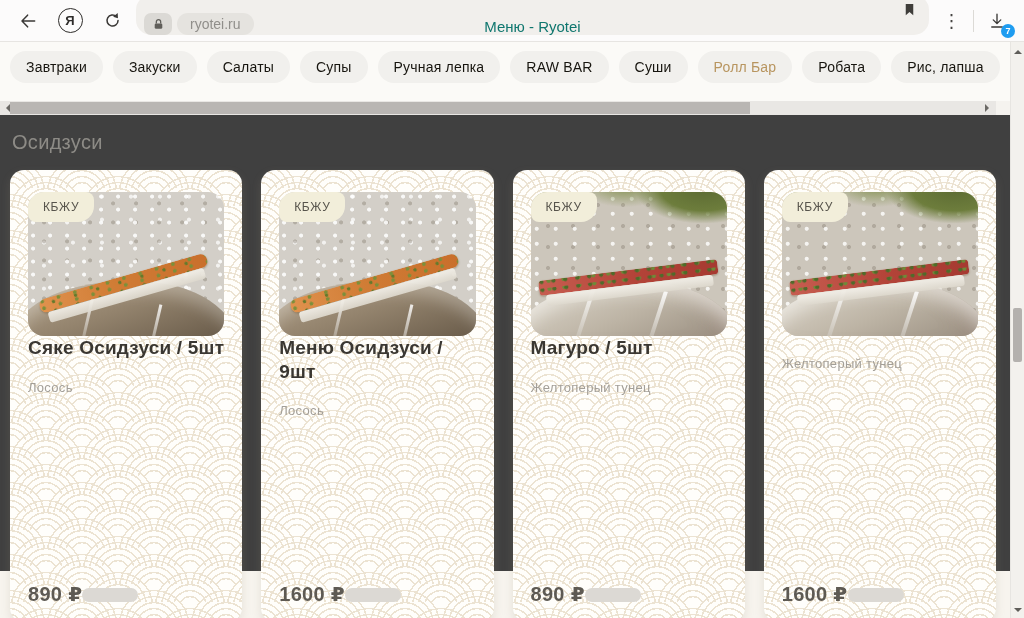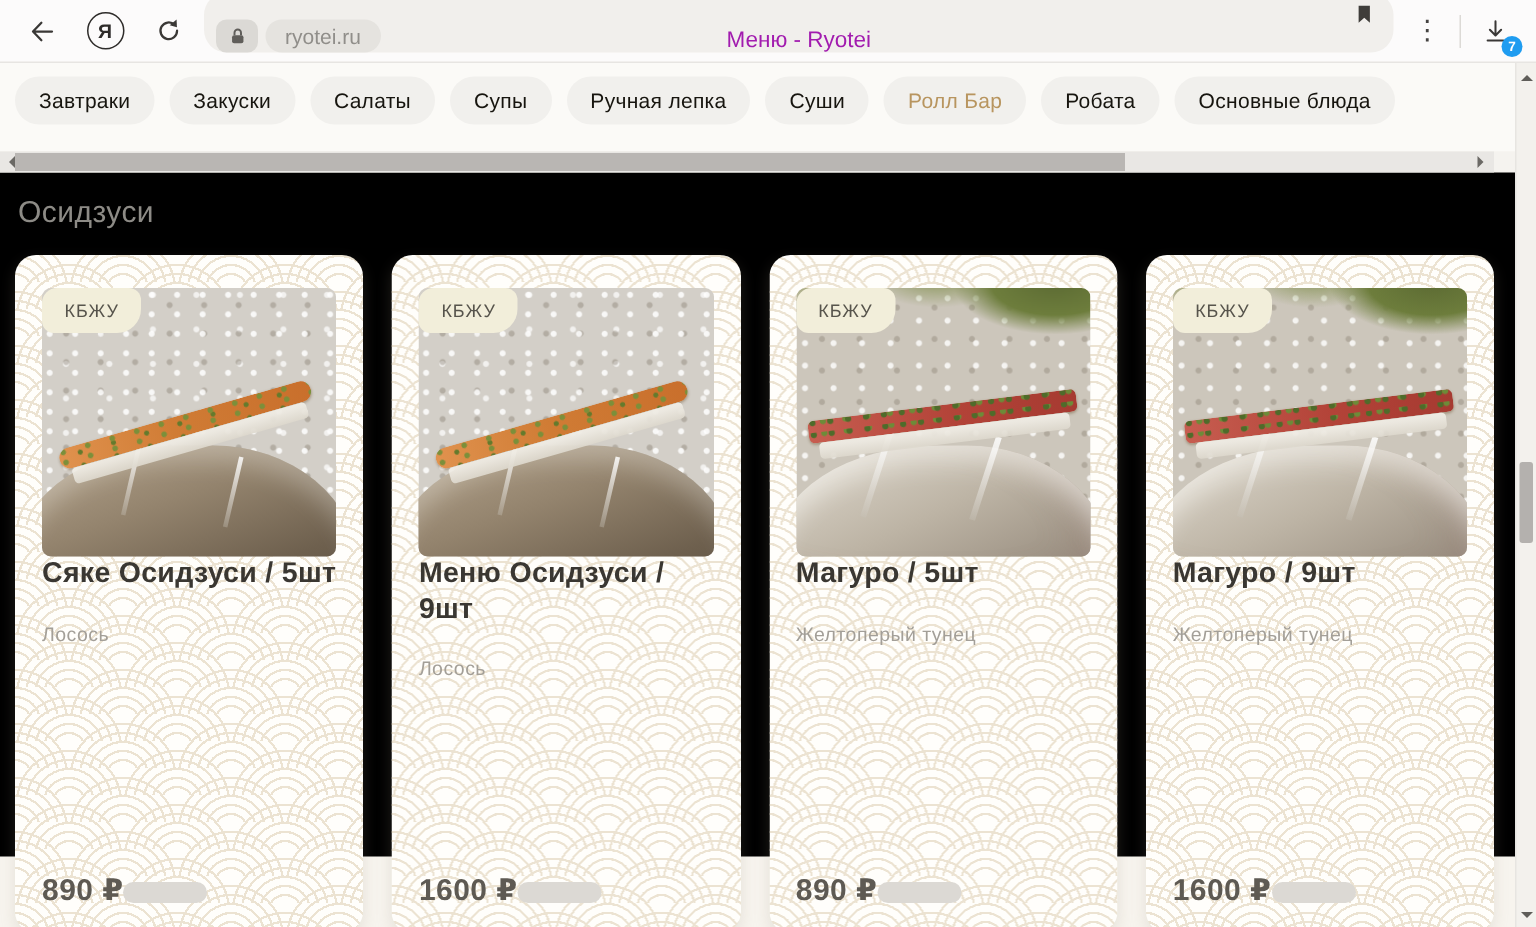--- a/index.html
+++ b/index.html
@@ -15,21 +15,21 @@
                    display:flex; align-items:center; justify-content:center;
                    font-size:13px; font-weight:700; color:#2e2c2a; }
   .spacer8 { width:10px; flex:0 0 auto; }
 
   .addressbar { flex:1 1 auto; height:40px; background:#f1efec; border-radius:15px;
                 display:flex; align-items:flex-end; position:relative; padding:0 8px; margin:0 10px 11px 8px; min-width:0; }
   .lock-chip { width:28px; height:22px; border-radius:7px; background:#dbd9d5;
                display:flex; align-items:center; justify-content:center; flex:0 0 auto; }
   .domain-chip { margin-left:5px; padding:3px 13px; border-radius:12px; background:#e5e3df;
                  color:#908e8a; font-size:14px; flex:0 0 auto; }
-  .page-title { position:absolute; left:0; right:0; text-align:center; font-size:15px; color:#a21caf; }
+  .page-title { position:absolute; left:0; right:0; text-align:center; font-size:15px; color:#0f766e; }
   .bookmark-btn { position:absolute; right:12px; top:5px; }
 
   .kebab { font-size:18px; color:#454341; width:26px; text-align:center; letter-spacing:1px; }
   .chrome-divider { width:1px; height:22px; background:#dcdad6; margin:0 8px; }
   .download-wrap { position:relative; width:30px; height:30px; display:flex; align-items:center; justify-content:center; }
   .dl-badge { position:absolute; right:-3px; bottom:-2px; width:14px; height:14px; border-radius:50%;
               background:#1f9cf0; color:#fff; font-size:9px; font-weight:700;
               display:flex; align-items:center; justify-content:center; }
 
   
@@ -40,33 +40,33 @@
 
   
   .hscroll-row { display:flex; height:14px; background:#f5f3ef; }
   .hscroll { position:relative; flex:0 0 996px; background:#e9e7e4; }
   .hthumb { position:absolute; left:10px; top:1px; height:12px; width:740px; background:#b9b6b3; }
   .tri { width:0; height:0; position:absolute; }
   .tri-left  { left:2px; top:3px;  border:4px solid transparent; border-right-color:#6b6965; }
   .tri-right { right:3px; top:3px; border:4px solid transparent; border-left-color:#6b6965; }
 
   
-  .content { padding:14px 10px 0; background:#000000; height:456px; }
+  .content { padding:14px 10px 0; background:#404040; height:456px; }
   .heading { font-size:20px; color:#8d8b86; font-weight:500; letter-spacing:.3px; margin:2px 0 16px 2px; }
 
   .grid { display:grid; grid-template-columns:repeat(4,1fr); gap:19px; width:986px; }
   .card { border-radius:14px; height:452px; padding:22px 18px 16px; display:flex; flex-direction:column;
           box-shadow:0 4px 10px rgba(160,150,130,.20); position:relative;
           background-color:#fffefb;
           background-image:
             radial-gradient(circle at 50% 115%, rgba(0,0,0,0) 0 10px, #ece3d2 10px 11.5px, rgba(0,0,0,0) 11.5px 16px, #ece3d2 16px 17.5px, rgba(0,0,0,0) 17.5px 22px, #ece3d2 22px 23.5px, rgba(0,0,0,0) 23.5px 28px, #ece3d2 28px 29.5px, rgba(0,0,0,0) 29.5px 34px, #ece3d2 34px 35.5px, rgba(0,0,0,0) 35.5px),
             radial-gradient(circle at 50% 115%, rgba(0,0,0,0) 0 10px, #ece3d2 10px 11.5px, rgba(0,0,0,0) 11.5px 16px, #ece3d2 16px 17.5px, rgba(0,0,0,0) 17.5px 22px, #ece3d2 22px 23.5px, rgba(0,0,0,0) 23.5px 28px, #ece3d2 28px 29.5px, rgba(0,0,0,0) 29.5px 34px, #ece3d2 34px 35.5px, rgba(0,0,0,0) 35.5px);
           background-size:72px 36px; background-position:0 0, 36px 18px; }
 
-  .photo { position:relative; height:179px; border-radius:6px; overflow:hidden; flex:0 0 auto; }
+  .photo { position:relative; height:144px; border-radius:16px; overflow:hidden; flex:0 0 auto; }
   .badge-kbju { position:absolute; top:0; left:0; z-index:5; background:#f2eeda;
                 border-radius:10px 8px 16px 8px; padding:8px 15px; font-size:12px; color:#57544c; letter-spacing:.6px; }
 
   .photo-salmon { background-color:#d3cfc8;
      background-image:
        radial-gradient(circle at 30% 35%, rgba(255,255,255,.85) 0 1.6px, rgba(0,0,0,0) 2.4px),
        radial-gradient(circle at 70% 60%, rgba(120,110,95,.35) 0 1.6px, rgba(0,0,0,0) 2.4px),
        radial-gradient(circle at 55% 20%, rgba(255,255,255,.7) 0 1.6px, rgba(0,0,0,0) 2.4px);
      background-size:17px 13px, 23px 19px, 29px 23px; }
   .photo-tuna { background-color:#ccc6bb;
@@ -172,23 +172,25 @@
     <div class="dl-badge">7</div>
   </div>
 </div>
 
 <div class="navrow">
   <div class="pill">Завтраки</div>
   <div class="pill">Закуски</div>
   <div class="pill">Салаты</div>
   <div class="pill">Супы</div>
   <div class="pill">Ручная лепка</div>
+  <div class="pill">RAW BAR</div>
   <div class="pill">Суши</div>
   <div class="pill active">Ролл Бар</div>
   <div class="pill">Робата</div>
+  <div class="pill">Рис, лапша</div>
   <div class="pill">Основные блюда</div>
 
 </div>
 
 <div class="hscroll-row">
   <div class="hscroll">
     <div class="tri tri-left"></div>
     <div class="hthumb"></div>
     <div class="tri tri-right"></div>
   </div>
@@ -260,21 +262,20 @@
       <div class="photo photo-tuna">
         <div class="badge-kbju">КБЖУ</div>
         <div class="rock rock-light"></div>
         <div class="stand-leg leg-c"></div>
         <div class="stand-leg leg-d"></div>
         <div class="sushi sushi-tuna">
           <div class="fish fish-tuna"></div>
           <div class="rice"></div>
         </div>
       </div>
-      <h3 class="title">Магуро / 9шт</h3>
       <div class="desc">Желтоперый тунец</div>
       <div class="pricerow">
         <div class="price">1600 ₽</div>
         <div class="blob"></div>
       </div>
     </article>
 
   </div>
 </div>
 

